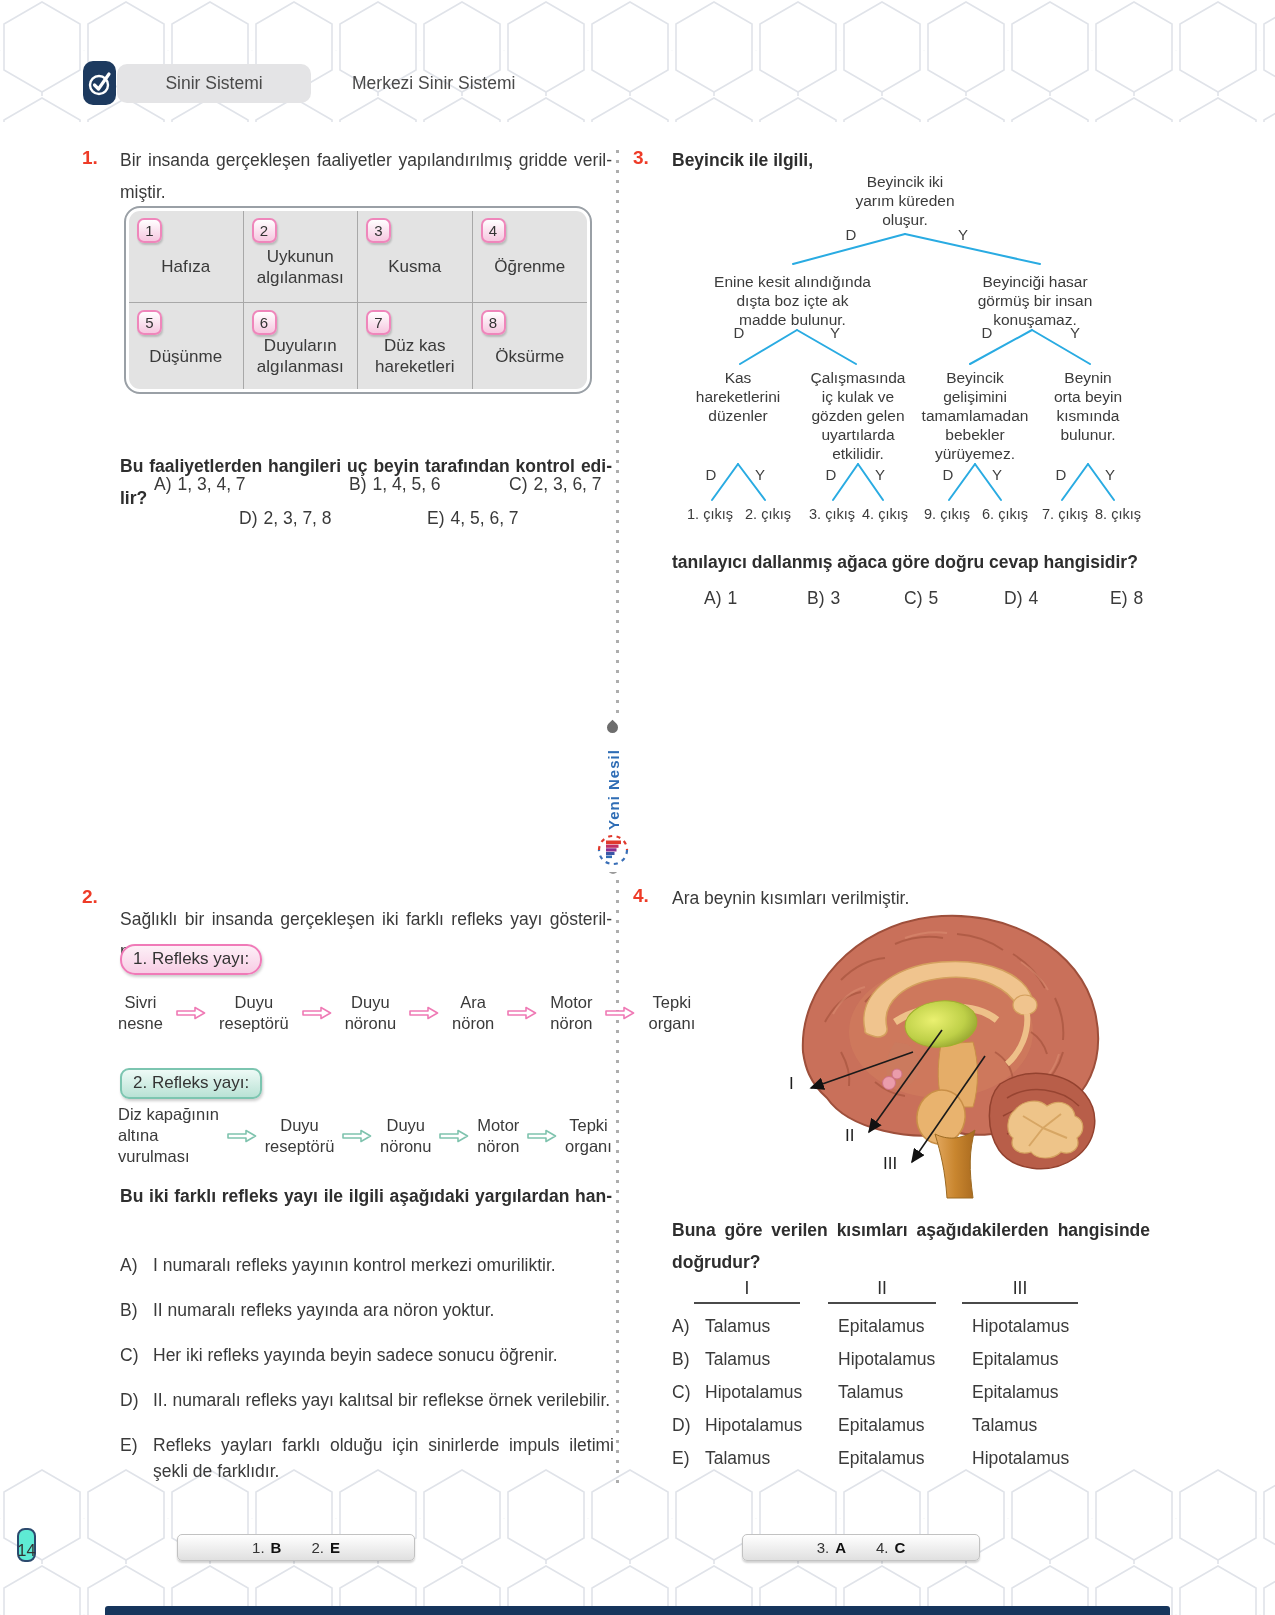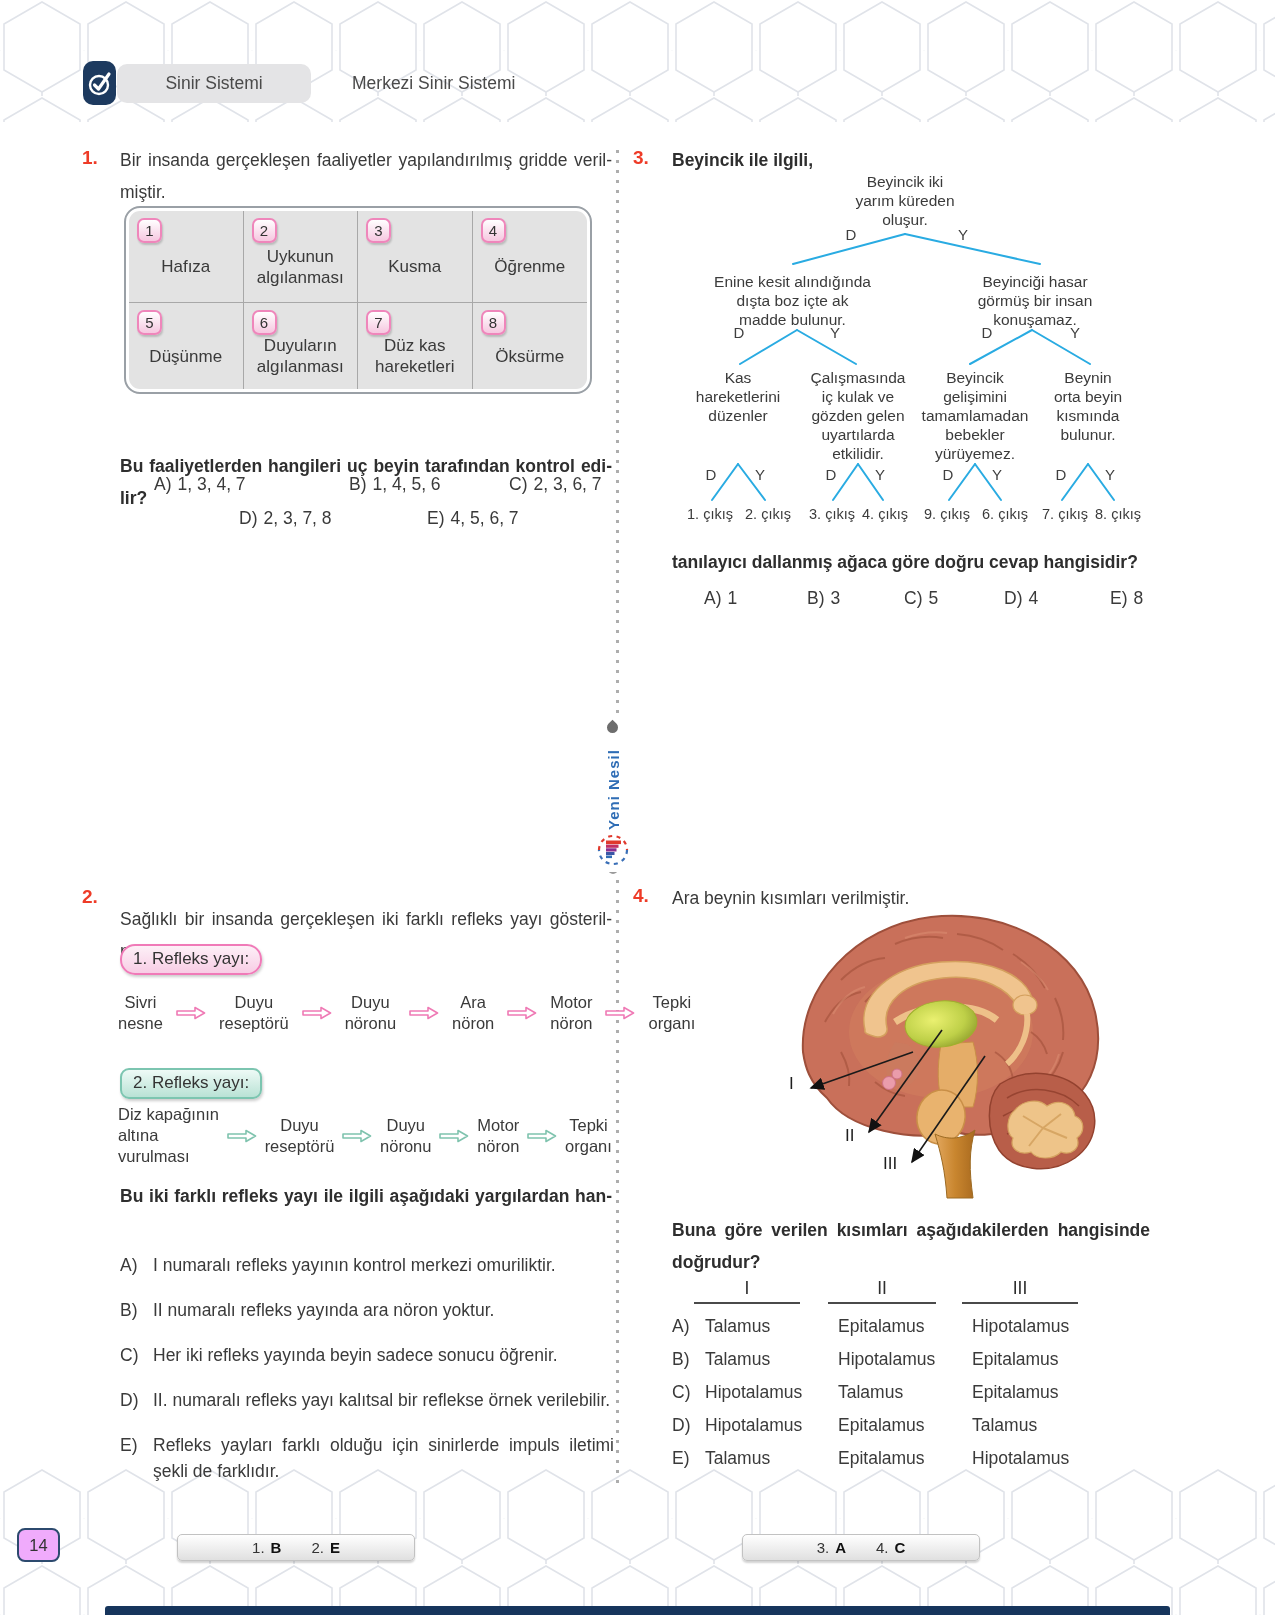--- a/index.html
+++ b/index.html
@@ -57,22 +57,22 @@
        padding-bottom:3px;}
   .t4cell{position:absolute;font-size:17.5px;white-space:nowrap;}
   .figlabel{position:absolute;font-size:17px;color:#1e1e1e;}
   
   .dots{width:3px;background-image:repeating-linear-gradient(to bottom,#adadad 0px,#adadad 2.6px,transparent 2.6px,transparent 10px);}
   .tear{left:607px;top:722px;width:11px;height:11px;background:#6d6d6d;border-radius:0 50% 50% 50%;transform:rotate(45deg);}
   .graydot{left:608px;top:864px;width:10px;height:10px;background:#9a9a9a;border-radius:50%;}
   .brand{left:586px;top:744px;width:54px;height:128px;background:#fff;display:flex;flex-direction:column;align-items:center;}
   .brand-txt{writing-mode:vertical-rl;transform:rotate(180deg);font-size:15px;font-weight:700;color:#2f6db5;letter-spacing:1px;height:86px;}
   
-  .pagebox{left:17px;top:1528px;width:43px;height:34px;border:2px solid #2c4a6e;border-radius:8px;background:#f0abfc;
-           display:flex;align-items:center;justify-content:center;font-size:16.5px;color:#333;box-sizing:border-box;}
+  .pagebox{left:17px;top:1528px;width:19px;height:34px;border:2px solid #2c4a6e;border-radius:8px;background:#5eead4;
+           display:flex;align-items:flex-end;justify-content:center;font-size:16.5px;color:#333;box-sizing:border-box;}
   .ansbar{top:1534px;width:236px;height:25px;border:1px solid #c2c2c2;border-radius:5px;
           background:linear-gradient(#ffffff,#e0e0e0);box-shadow:0 2px 2px rgba(0,0,0,.18);
           display:flex;align-items:center;justify-content:center;font-size:15px;color:#333;gap:6px;}
   .ansbar b{color:#111;}
   .ansbar .gap{width:18px;}
   .navybar{left:105px;top:1606px;width:1065px;height:9px;background:#16355c;border-radius:3px 3px 0 0;}
 </style>
 </head>
 <body>
 

